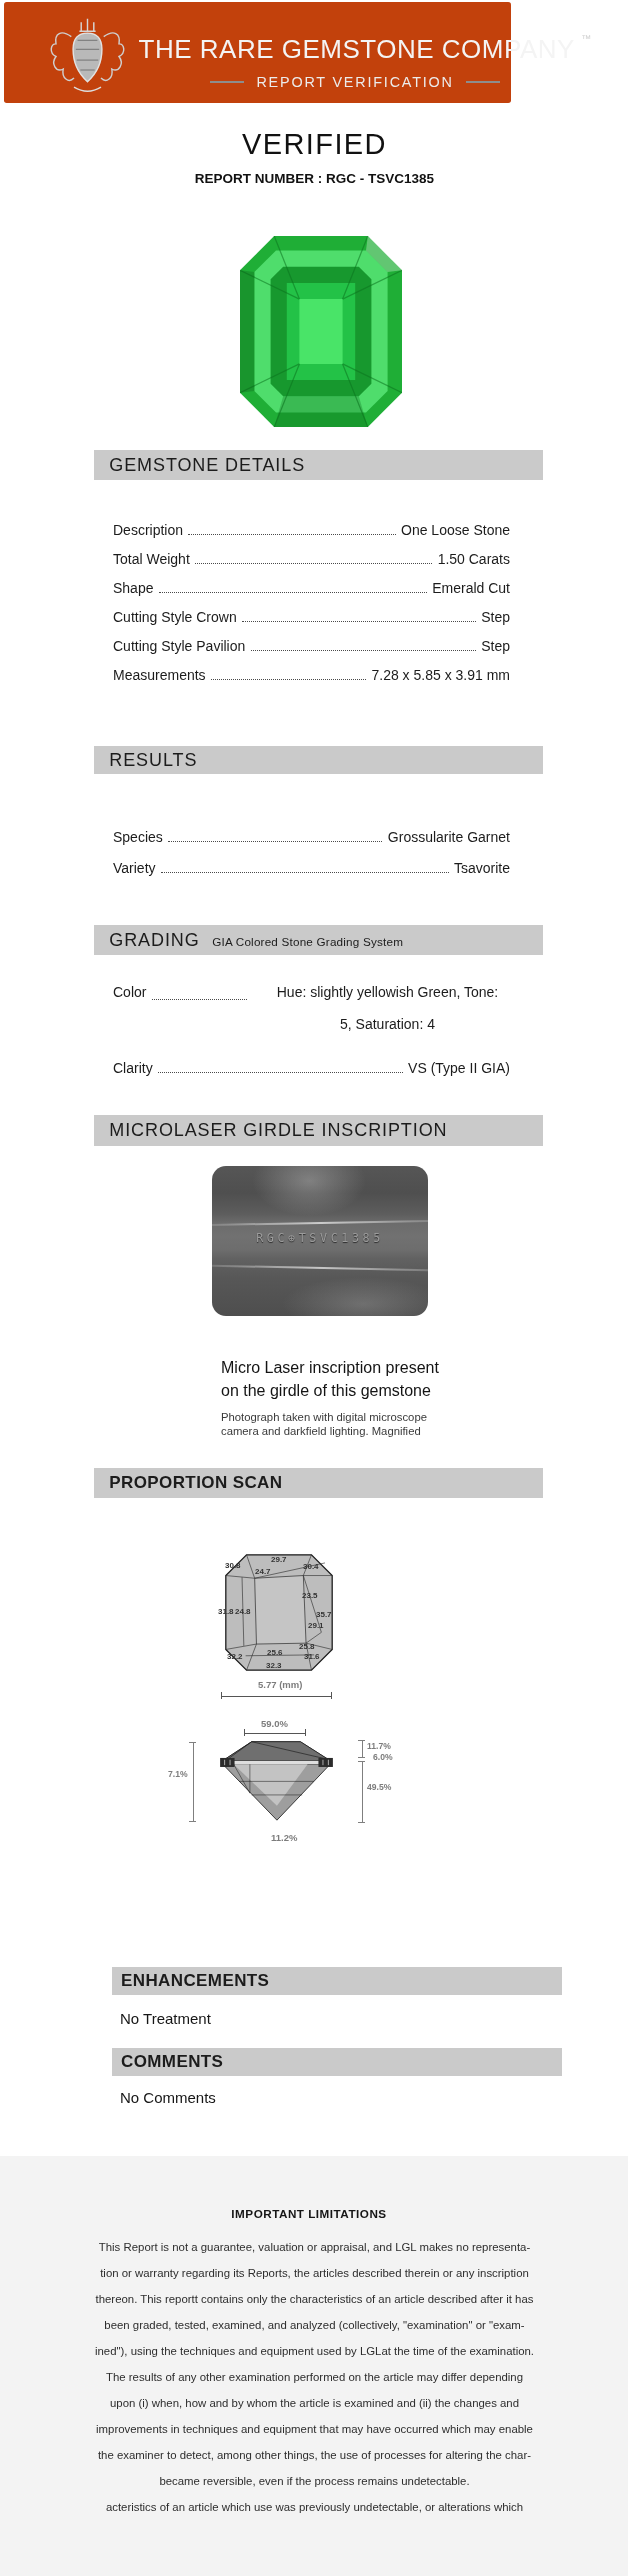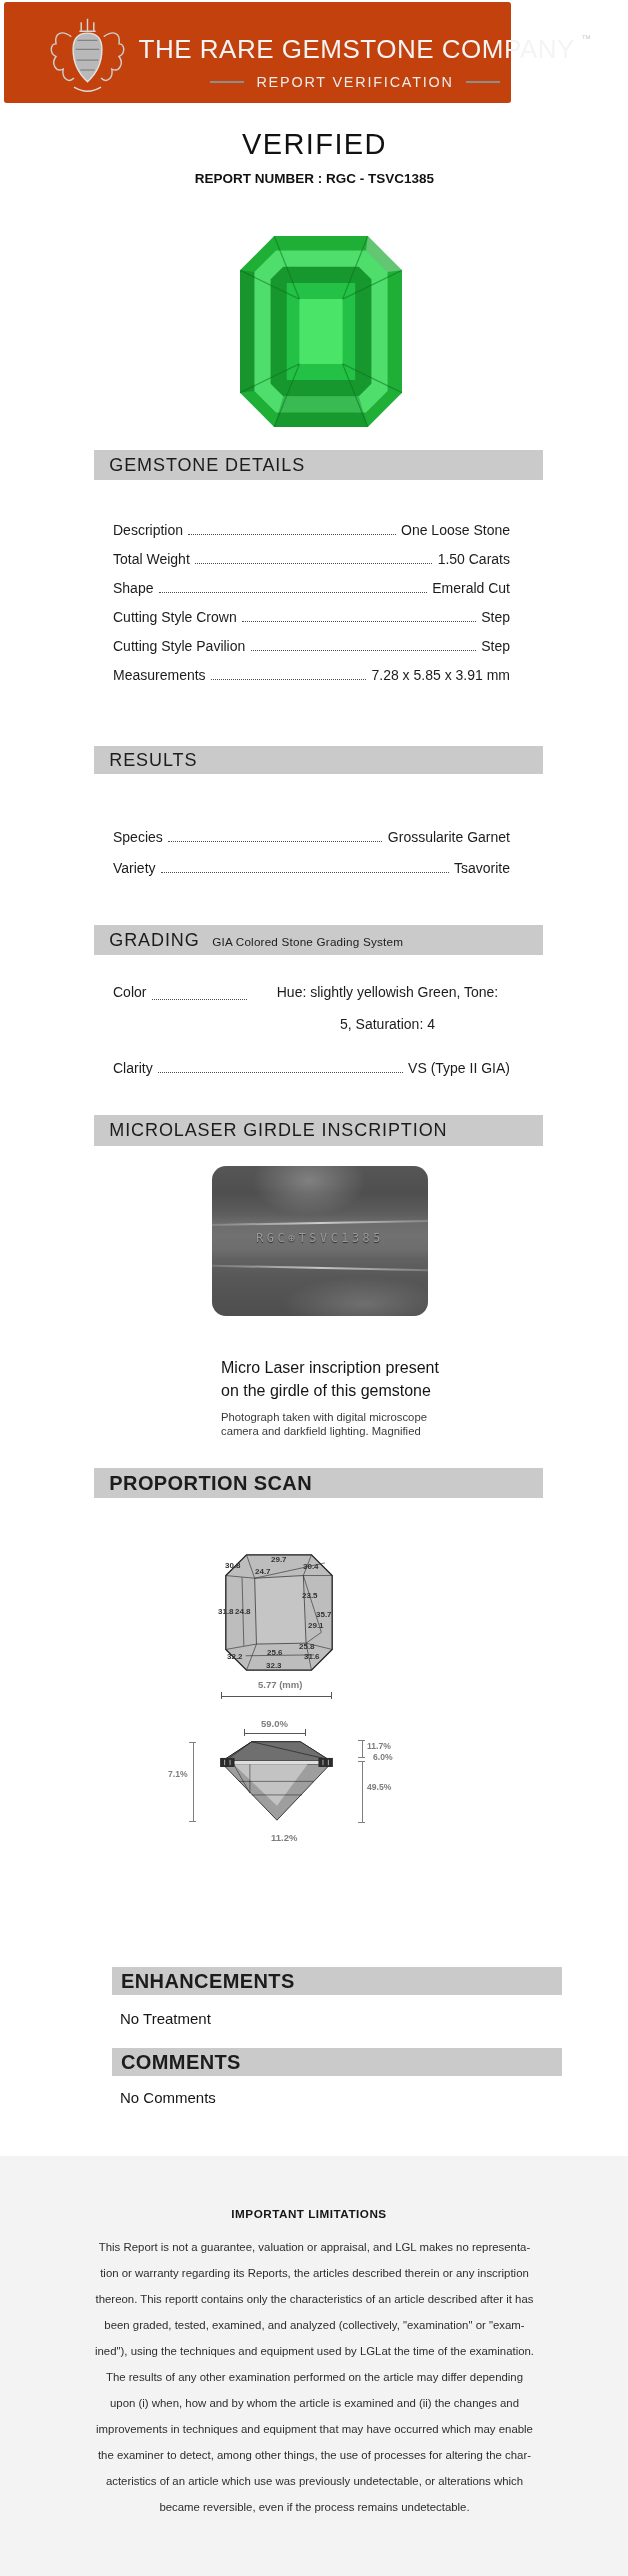--- a/index.html
+++ b/index.html
@@ -14,21 +14,21 @@
   .subline .dash{width:34px;height:2.7px;background:#8d8d8d;}
   .subline .subtxt{font-size:14.4px;letter-spacing:1.8px;color:#ececec;white-space:nowrap;}
 
   
   .verified{position:absolute;left:0;top:128px;width:629px;text-align:center;font-size:29px;letter-spacing:1.4px;color:#111;}
   .reportnum{position:absolute;left:0;top:171px;width:629px;text-align:center;font-size:13.5px;font-weight:bold;color:#111;}
 
   
   .bar{position:absolute;left:94px;width:449px;background:#cacaca;color:#1c1c1c;
        font-size:18px;letter-spacing:0.9px;padding-left:15.3px;box-sizing:border-box;white-space:nowrap;}
-  .bar.bold{font-weight:bold;font-size:20px;letter-spacing:0.4px;}
+  .bar.bold{font-weight:bold;font-size:17px;letter-spacing:0.4px;}
   .bar .sub{font-size:11.7px;letter-spacing:0.2px;margin-left:12.6px;font-weight:normal;}
 
   
   .rows{position:absolute;left:113px;width:397px;}
   .row{display:flex;align-items:flex-end;height:29px;font-size:14px;}
   .rows2 .row{height:31px;}
   .row .lbl{white-space:nowrap;color:#1c1c1c;}
   .row .dots{flex:1;margin:0 5.4px;border-bottom:1.4px dotted #4a4a4a;position:relative;top:-2.7px;min-width:18px;}
   .row .dots.fixed{flex:0 0 95px;}
   .row .val{white-space:nowrap;color:#1c1c1c;}
@@ -291,18 +291,18 @@
   <div class="legal">
     <div>This Report is not a guarantee, valuation or appraisal, and LGL makes no representa-</div>
     <div>tion or warranty regarding its Reports, the articles described therein or any inscription</div>
     <div>thereon. This reportt contains only the characteristics of an article described after it has</div>
     <div>been graded, tested, examined, and analyzed (collectively, "examination" or "exam-</div>
     <div>ined"), using the techniques and equipment used by LGLat the time of the examination.</div>
     <div>The results of any other examination performed on the article may differ depending</div>
     <div>upon (i) when, how and by whom the article is examined and (ii) the changes and</div>
     <div>improvements in techniques and equipment that may have occurred which may enable</div>
     <div>the examiner to detect, among other things, the use of processes for altering the char-</div>
+    <div>became reversible, even if the process remains undetectable.</div>
     <div>acteristics of an article which use was previously undetectable, or alterations which</div>
-    <div>became reversible, even if the process remains undetectable.</div>
   </div>
 
 </div>
 
 
 </body></html>

